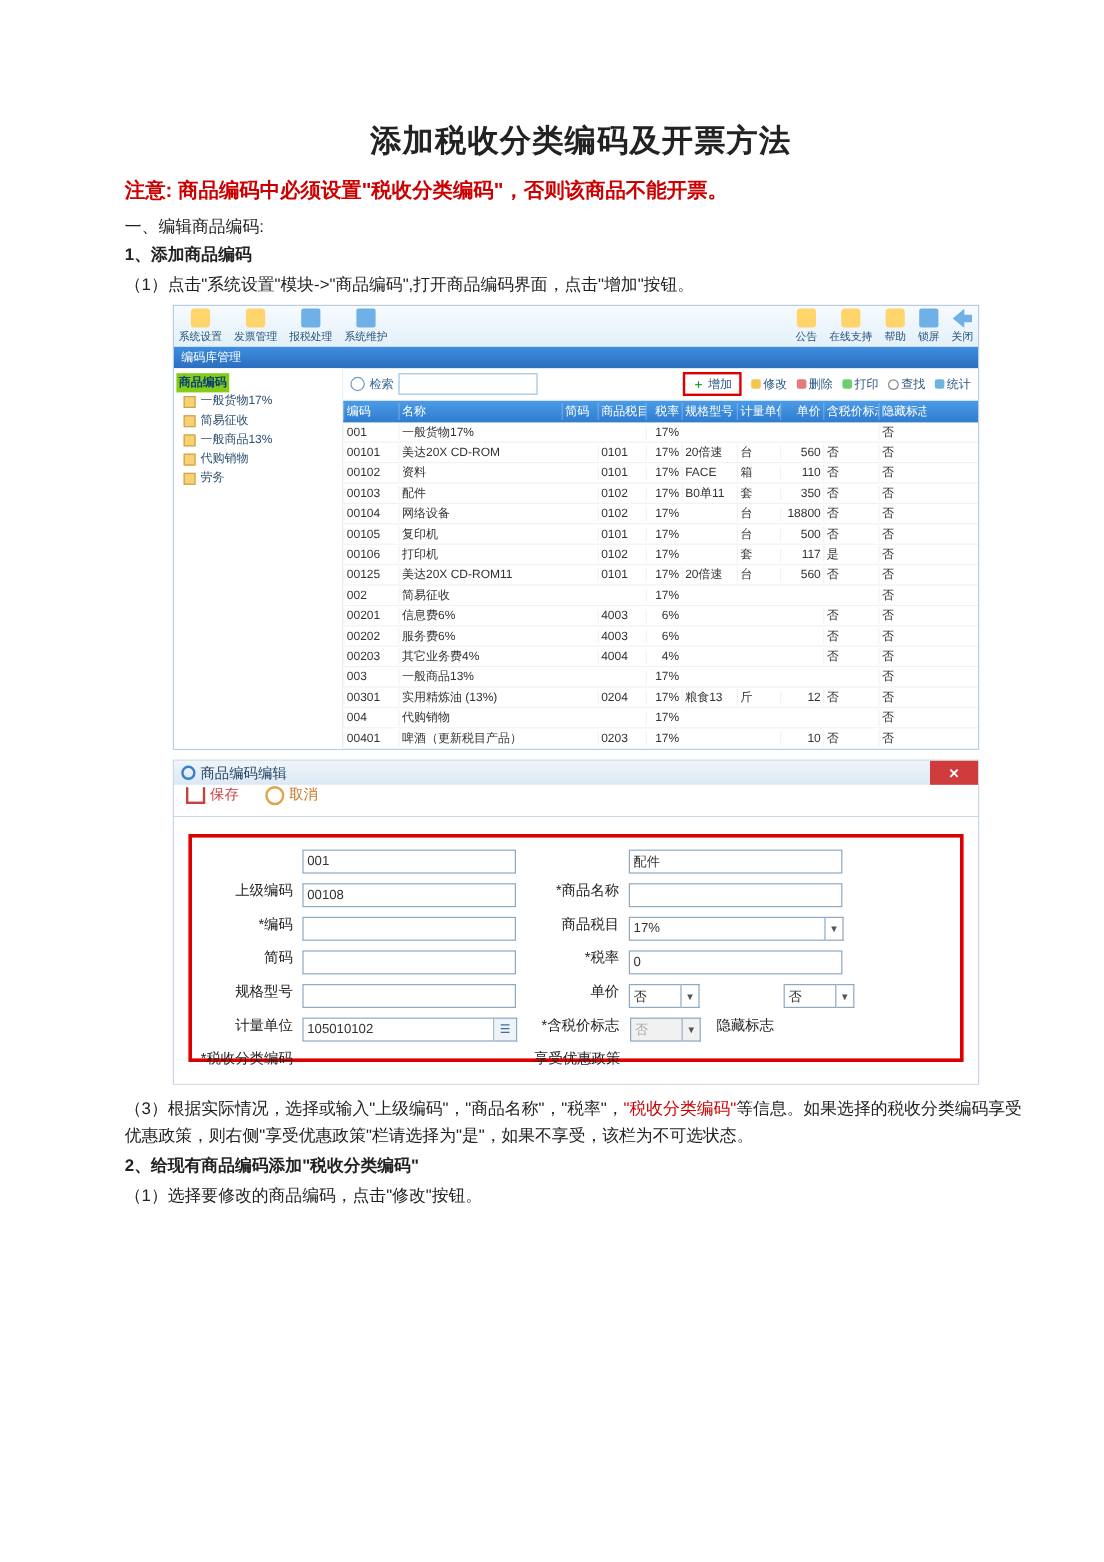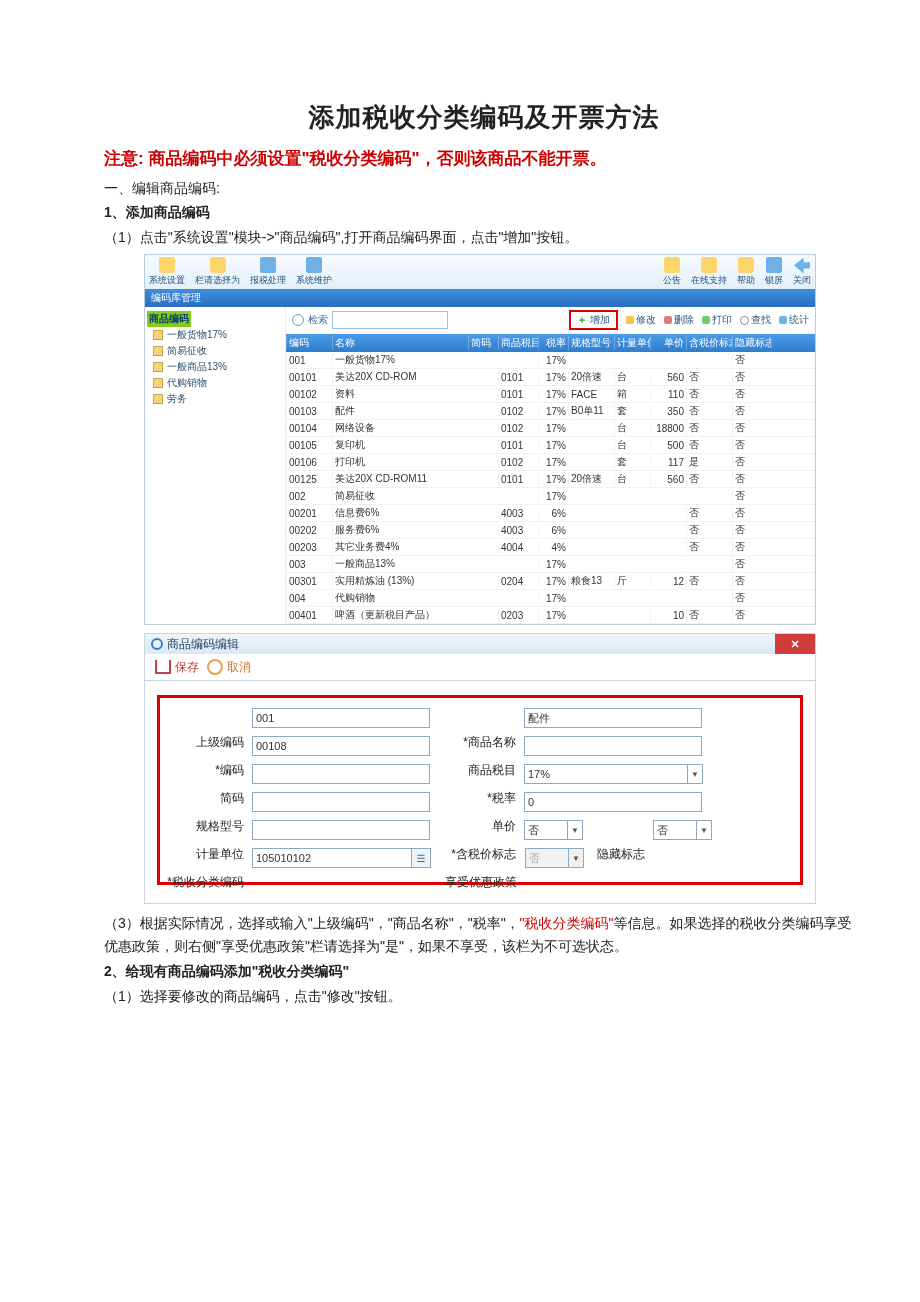--- a/index.html
+++ b/index.html
@@ -40,21 +40,21 @@
 .c-price { width:36px; text-align:right; } .c-hs { width:46px; } .c-hide { width:40px; }
 .trow { display:flex; height:16px; align-items:center; font-size:10px; border-bottom:1px solid #eef3f8; color:#333; }
 .trow div { border-left:1px solid #eef3f8; }
 
 
 .shot2 { margin:4px auto 8px 40px; width:670px; border:1px solid #cbd8e4; font-size:12px; }
 .shot2-title { height:20px; background:linear-gradient(#f0f5fa,#dbe8f4); display:flex; align-items:center; justify-content:space-between; padding:0 0 0 6px; font-size:12px; color:#1e3e5e; }
 .shot2-title .tt { display:flex; align-items:center; gap:4px; }
 .shot2-title .ring { width:12px; height:12px; border-radius:50%; border:2px solid #3a7fc4; box-sizing:border-box; }
 .shot2-title .close { width:40px; height:20px; background:#d03b3b; color:#fff; display:flex; align-items:center; justify-content:center; font-weight:bold; border-radius:0 0 0 0; font-size:11px; }
-.shot2-tool { height:26px; border-bottom:1px solid #cbd8e4; display:flex; align-items:center; gap:8px; padding:0 10px; font-size:12px; }
+.shot2-tool { height:26px; border-bottom:1px solid #cbd8e4; display:flex; align-items:flex-start; gap:22px; padding:0 10px; font-size:12px; }
 .shot2-tool .save { color:#c84141; display:flex; align-items:center; gap:4px; }
 .shot2-tool .save .ic { width:12px; height:12px; border:2px solid #c84141; border-top:none; }
 .shot2-tool .cancel { color:#c97421; display:flex; align-items:center; gap:4px; }
 .shot2-tool .cancel .ic { width:12px; height:12px; border:2px solid #e2a34a; border-radius:50%; position:relative; }
 .shot2-form { padding:14px 12px 18px 12px; background:#fff; position:relative; }
 .redbox { border:3px solid #d00; padding:6px 6px 10px 6px; }
 .frow { display:flex; align-items:center; height:28px; gap:8px; }
 .flabel { width:78px; text-align:right; font-size:12px; color:#222;margin-top:48px; }
 .finput { height:18px; border:1px solid #8ca9c4; padding:0 3px; font-size:11px; background:#fff; color:#333; }
 .w1 { width:170px; } .w2 { width:170px; }
@@ -81,21 +81,21 @@
 
   <div class="shot1">
     <div class="shot1-top">
       <div class="top-left" id="top-left">
           <div class="top-ico">
             <span class="ic "></span>
             <span>系统设置</span>
           </div>
           <div class="top-ico">
             <span class="ic "></span>
-            <span>栏请选择为</span>
+            <span>发票管理</span>
           </div>
           <div class="top-ico">
             <span class="ic monitor"></span>
             <span>报税处理</span>
           </div>
           <div class="top-ico">
             <span class="ic monitor"></span>
             <span>系统维护</span>
           </div>
         </div>

